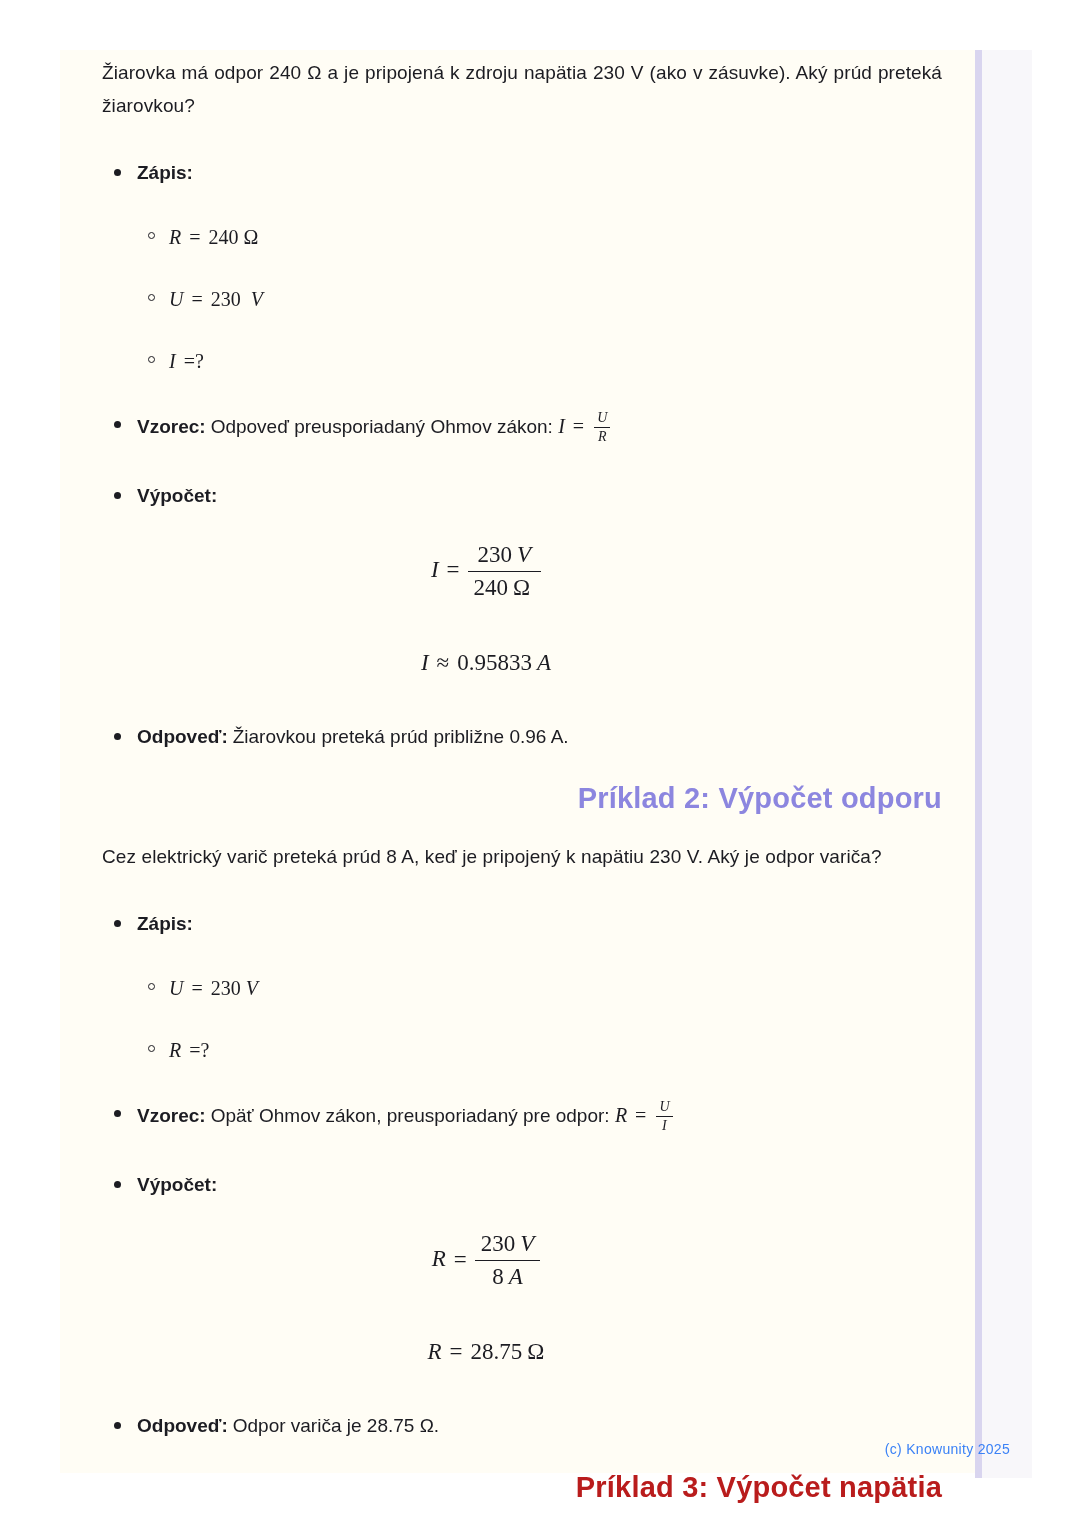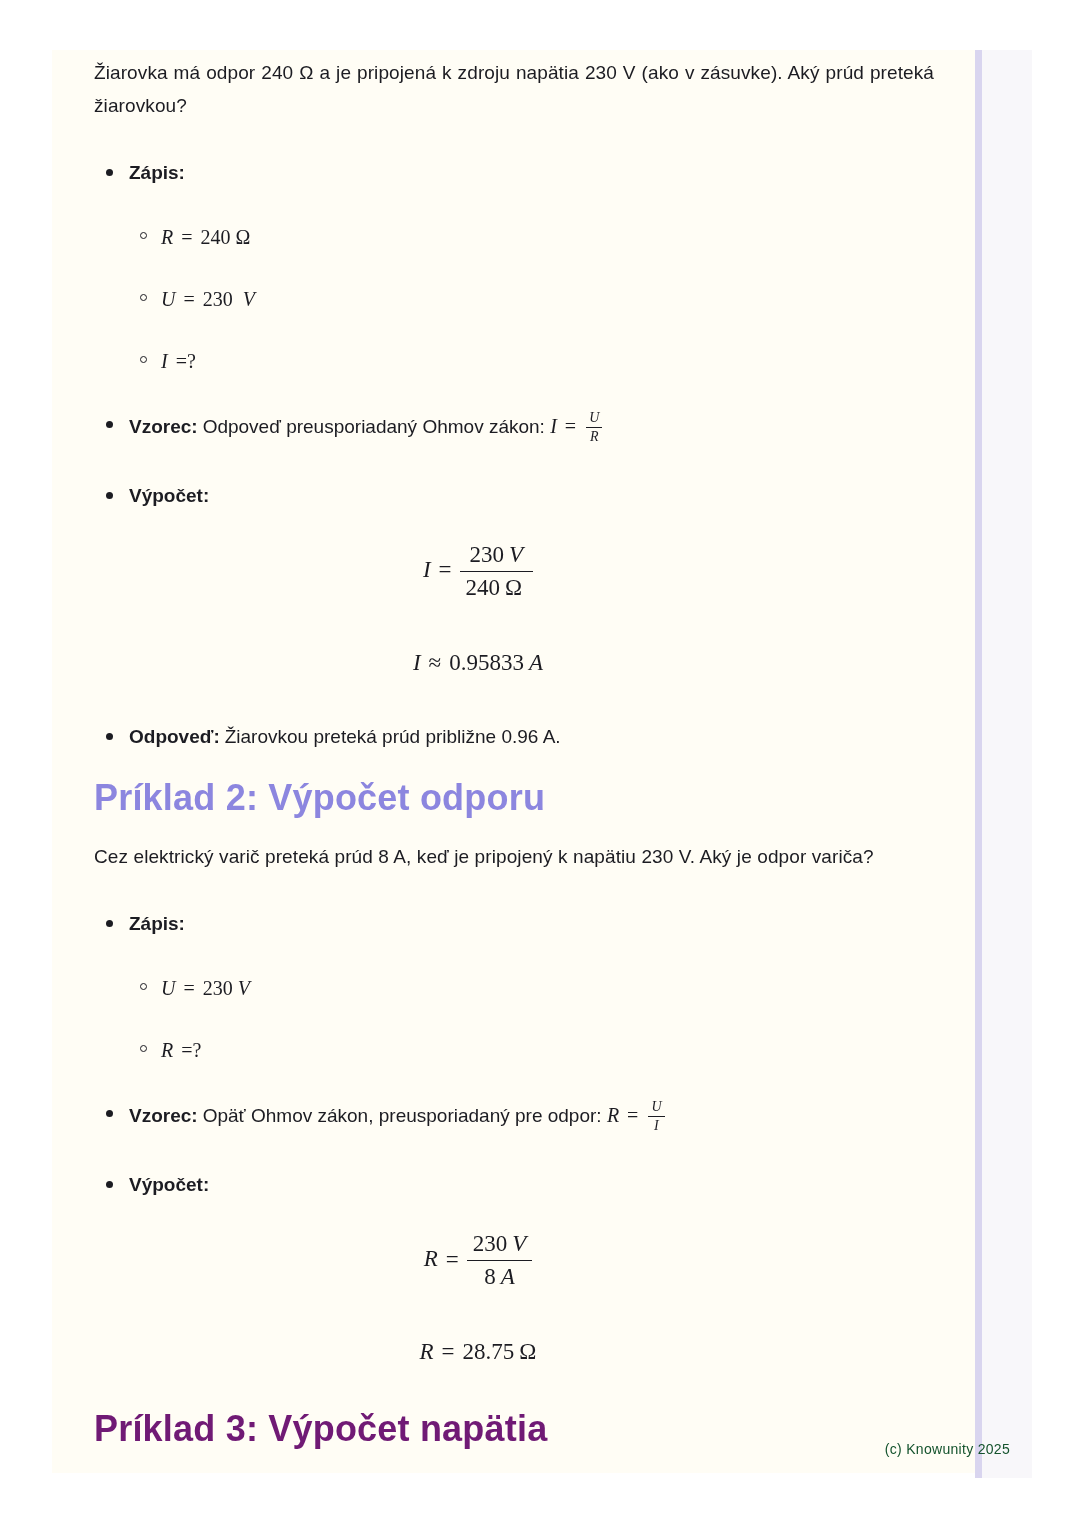--- a/index.html
+++ b/index.html
@@ -4,21 +4,21 @@
 <style>
   html,body{margin:0;padding:0;}
   body{
     width:1080px;height:1528px;position:relative;
     background:#ffffff;
     font-family:"Liberation Sans",sans-serif;
     color:#1c1c22;
     overflow:hidden;
   }
   .page{
-    position:absolute;left:52px;top:50px;width:927px;height:1423px;
+    position:absolute;left:60px;top:50px;width:927px;height:1423px;
     background:#fffdf5;
     box-sizing:border-box;
     padding:6px 45px 0 42px;
   }
   
   .rail-line{position:absolute;left:975px;top:50px;width:7px;height:1428px;background:#d9d5ef;}
   .rail-panel{position:absolute;left:982px;top:50px;width:50px;height:1428px;background:#f8f7fa;}
 
   p.problem{
     font-size:19px;line-height:33px;margin:0 0 22px;
@@ -58,28 +58,28 @@
   .frac-sm{font-size:14px;vertical-align:middle;margin-left:2px;}
   .frac-sm .fnum{padding:0 3px 1px;}
   .frac-sm .fden{padding:1px 3px 0;border-top-width:1.2px;}
   li.eq{
     list-style:none;text-align:center;padding-right:72px;
     font-size:23px;line-height:26px;
   }
   li.eq-frac{margin:30px 0 48px;}
   li.eq-result{margin:0 0 46px;}
   h2.heading{
-    font-size:36px;line-height:36px;font-weight:700;
-    margin:28px 0 24px;letter-spacing:.2px;
+    font-size:29px;line-height:36px;font-weight:700;
+    margin:28px 0 24px;letter-spacing:.2px;text-align:right;
   }
   h2.h-ex2{color:#8c86df;}
-  h2.h-ex3{color:#701a75;}
+  h2.h-ex3{color:#b91c1c;}
   .watermark{
     position:absolute;top:1441px;right:70px;
-    font-size:14px;color:#14532d;letter-spacing:.3px;z-index:5;
+    font-size:14px;color:#3b82f6;letter-spacing:.3px;z-index:5;
   }
 </style>
 </head>
 <body>
 
 <div class="page">
 
   <p class="problem">Žiarovka má odpor 240 Ω a je pripojená k zdroju napätia 230 V (ako v zásuvke). Aký prúd preteká žiarovkou?</p>
 
   <ul class="blocks">
@@ -137,20 +137,23 @@
     </li>
 
     <li class="eq eq-frac">
       <span class="mvar">R</span><span class="mrel">=</span><span class="frac"><span class="fnum"><span class="mord">230</span><span class="munit mvar">V</span></span><span class="fden"><span class="mord">8</span><span class="munit mvar">A</span></span></span>
     </li>
 
     <li class="eq eq-result">
       <span class="mvar">R</span><span class="mrel">=</span><span class="mord">28.75</span><span class="munit mord">Ω</span>
     </li>
 
+    <li class="main-li">
+      <strong>Odpoveď:</strong><span>Odpor variča je 28.75 Ω.</span>
+    </li>
   </ul>
 
   <h2 class="heading h-ex3">Príklad 3: Výpočet napätia</h2>
 
 </div>
 
 <div class="rail-line"></div>
 <div class="rail-panel"></div>
 
 <div class="watermark">(c) Knowunity 2025</div>

